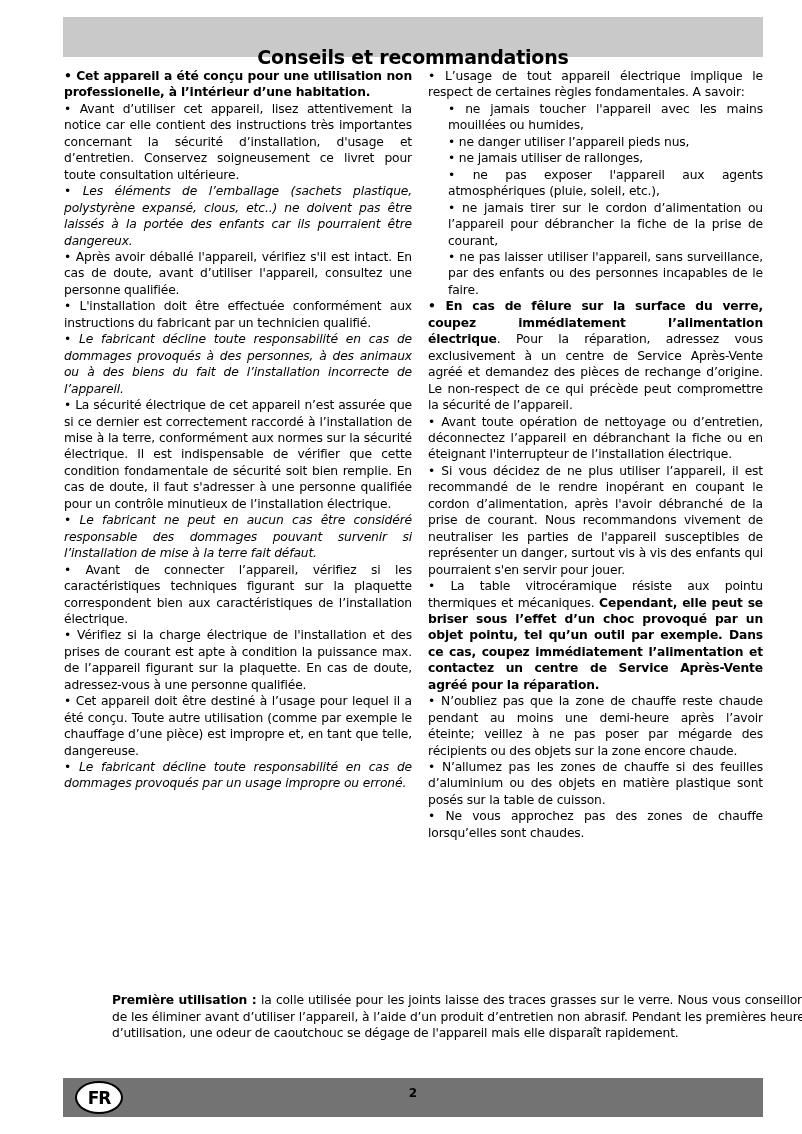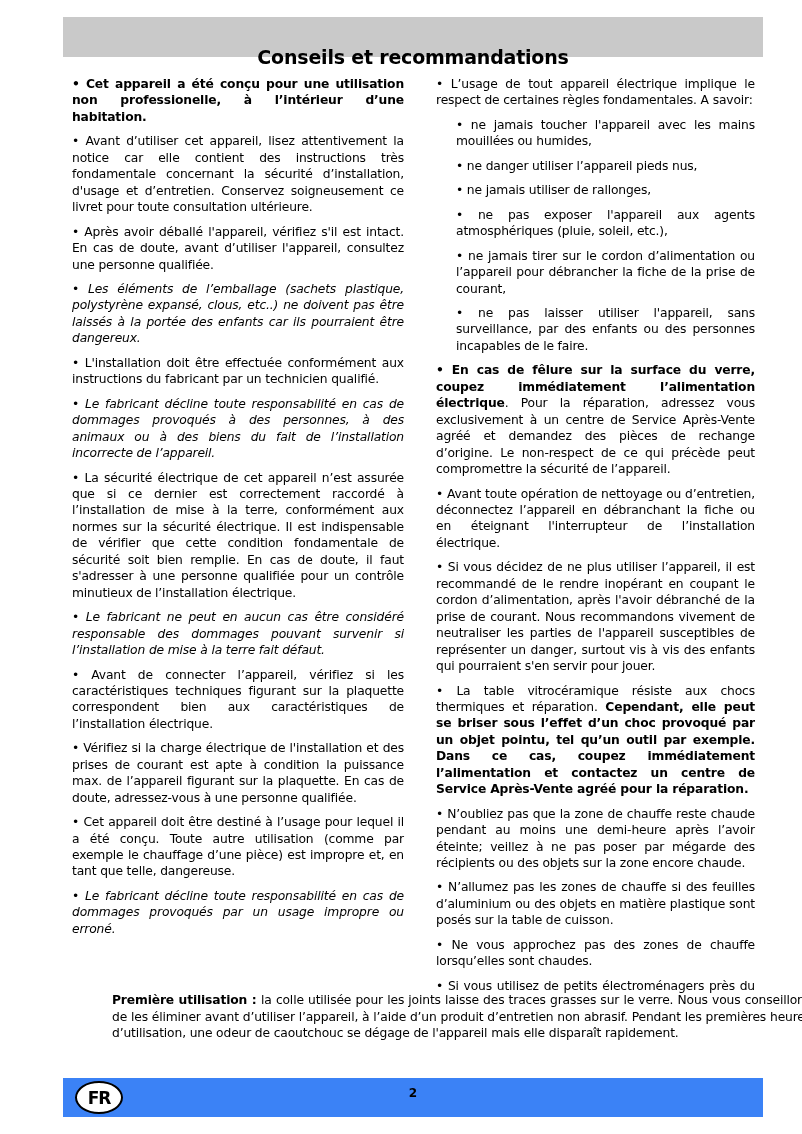--- a/index.html
+++ b/index.html
@@ -18,21 +18,21 @@
     position:absolute;left:64px;top:68px;width:699px;height:925px;
     display:flex;gap:16px;overflow:hidden;
   }
   .column{
     text-align:justify;
     font-size:12.3px;line-height:16.45px;
     letter-spacing:-0.15px;
   }
   .column.left{width:348px;}
   .column.right{width:335px;}
-  .column p{margin:8px;}
+  .column p{margin:0;}
   .indent{padding-left:20px;}
   .b{font-weight:bold;}
   .i{font-style:italic;}
   .first-use{
     position:absolute;left:64px;top:992px;width:699px;
     text-align:justify;font-size:12.3px;line-height:16.6px;letter-spacing:-0.15px;margin-left:48px;
   }
   .footer-bar{
     position:absolute;left:63px;top:1078px;width:700px;height:39px;
   }
@@ -50,49 +50,48 @@
 </head>
 <body style="background: rgb(255, 255, 255); color: rgb(0, 0, 0);">
 
 <div class="header-bar" style="background: rgb(201, 201, 201);">
   <span class="header-title">Conseils et recommandations</span>
 </div>
 
 <div class="content">
   <div class="column left">
       <p><span class="b">• Cet appareil a été conçu pour une utilisation non professionelle, à l’intérieur d’une habitation.</span></p>
-      <p><span>• Avant d’utiliser cet appareil, lisez attentivement la notice car elle contient des instructions très fondamentale concernant la sécurité d’installation, d'usage et d’entretien. Conservez soigneusement ce livret pour toute consultation ultérieure.</span></p>
+      <p><span>• Avant d’utiliser cet appareil, lisez attentivement la notice car elle contient des instructions très importantes concernant la sécurité d’installation, d'usage et d’entretien. Conservez soigneusement ce livret pour toute consultation ultérieure.</span></p>
+      <p><span class="i">• Les éléments de l’emballage (sachets plastique, polystyrène expansé, clous, etc..) ne doivent pas être laissés à la portée des enfants car ils pourraient être dangereux.</span></p>
       <p><span>• Après avoir déballé l'appareil, vérifiez s'il est intact. En cas de doute, avant d’utiliser l'appareil, consultez une personne qualifiée.</span></p>
-      <p><span class="i">• Les éléments de l’emballage (sachets plastique, polystyrène expansé, clous, etc..) ne doivent pas être laissés à la portée des enfants car ils pourraient être dangereux.</span></p>
       <p><span>• L'installation doit être effectuée conformément aux instructions du fabricant par un technicien qualifié.</span></p>
       <p><span class="i">• Le fabricant décline toute responsabilité en cas de dommages provoqués à des personnes, à des animaux ou à des biens du fait de l’installation incorrecte de l’appareil.</span></p>
       <p><span>• La sécurité électrique de cet appareil n’est assurée que si ce dernier est correctement raccordé à l’installation de mise à la terre, conformément aux normes sur la sécurité électrique. Il est indispensable de vérifier que cette condition fondamentale de sécurité soit bien remplie. En cas de doute, il faut s'adresser à une personne qualifiée pour un contrôle minutieux de l’installation électrique.</span></p>
       <p><span class="i">• Le fabricant ne peut en aucun cas être considéré responsable des dommages pouvant survenir si l’installation de mise à la terre fait défaut.</span></p>
       <p><span>• Avant de connecter l’appareil, vérifiez si les caractéristiques techniques figurant sur la plaquette correspondent bien aux caractéristiques de l’installation électrique.</span></p>
       <p><span>• Vérifiez si la charge électrique de l'installation et des prises de courant est apte à condition la puissance max. de l’appareil figurant sur la plaquette. En cas de doute, adressez-vous à une personne qualifiée.</span></p>
       <p><span>• Cet appareil doit être destiné à l’usage pour lequel il a été conçu. Toute autre utilisation (comme par exemple le chauffage d’une pièce) est impropre et, en tant que telle, dangereuse.</span></p>
       <p><span class="i">• Le fabricant décline toute responsabilité en cas de dommages provoqués par un usage impropre ou erroné.</span></p>
     </div>
   <div class="column right">
       <p><span>• L’usage de tout appareil électrique implique le respect de certaines règles fondamentales. A savoir:</span></p>
       <p class="indent"><span>• ne jamais toucher l'appareil avec les mains mouillées ou humides,</span></p>
       <p class="indent"><span>• ne danger utiliser l’appareil pieds nus,</span></p>
       <p class="indent"><span>• ne jamais utiliser de rallonges,</span></p>
       <p class="indent"><span>• ne pas exposer l'appareil aux agents atmosphériques (pluie, soleil, etc.),</span></p>
       <p class="indent"><span>• ne jamais tirer sur le cordon d’alimentation ou l’appareil pour débrancher la fiche de la prise de courant,</span></p>
       <p class="indent"><span>• ne pas laisser utiliser l'appareil, sans surveillance, par des enfants ou des personnes incapables de le faire.</span></p>
       <p><span class="b">• En cas de fêlure sur la surface du verre, coupez immédiatement l’alimentation électrique</span><span>. Pour la réparation, adressez vous exclusivement à un centre de Service Après-Vente agréé et demandez des pièces de rechange d’origine. Le non-respect de ce qui précède peut compromettre la sécurité de l’appareil.</span></p>
       <p><span>• Avant toute opération de nettoyage ou d’entretien, déconnectez l’appareil en débranchant la fiche ou en éteignant l'interrupteur de l’installation électrique.</span></p>
       <p><span>• Si vous décidez de ne plus utiliser l’appareil, il est recommandé de le rendre inopérant en coupant le cordon d’alimentation, après l'avoir débranché de la prise de courant. Nous recommandons vivement de neutraliser les parties de l'appareil susceptibles de représenter un danger, surtout vis à vis des enfants qui pourraient s'en servir pour jouer.</span></p>
-      <p><span>• La table vitrocéramique résiste aux chocs thermiques et réparation. </span><span class="b">Cependant, elle peut se briser sous l’effet d’un choc provoqué par un objet pointu, tel qu’un outil par exemple. Dans ce cas, coupez immédiatement l’alimentation et contactez un centre de Service Après-Vente agréé pour la réparation.</span></p>
+      <p><span>• La table vitrocéramique résiste aux pointu thermiques et mécaniques. </span><span class="b">Cependant, elle peut se briser sous l’effet d’un choc provoqué par un objet pointu, tel qu’un outil par exemple. Dans ce cas, coupez immédiatement l’alimentation et contactez un centre de Service Après-Vente agréé pour la réparation.</span></p>
       <p><span>• N’oubliez pas que la zone de chauffe reste chaude pendant au moins une demi-heure après l’avoir éteinte; veillez à ne pas poser par mégarde des récipients ou des objets sur la zone encore chaude.</span></p>
       <p><span>• N’allumez pas les zones de chauffe si des feuilles d’aluminium ou des objets en matière plastique sont posés sur la table de cuisson.</span></p>
       <p><span>• Ne vous approchez pas des zones de chauffe lorsqu’elles sont chaudes.</span></p>
-      <p><span>• Si vous utilisez de petits électroménagers près du plan de cuisson, veillez à ce que le cordon d’alimentation ne touche les parties chaudes.</span></p>
     </div>
 </div>
 
 <div class="first-use"><span class="b">Première utilisation : </span><span>la colle utilisée pour les joints laisse des traces grasses sur le verre. Nous vous conseillons de les éliminer avant d’utiliser l’appareil, à l’aide d’un produit d’entretien non abrasif. Pendant les premières heures d’utilisation, une odeur de caoutchouc se dégage de l'appareil mais elle disparaît rapidement.</span></div>
 
-<div class="footer-bar" style="background: #3b82f6;">
+<div class="footer-bar" style="background: #737373;">
   <span class="fr-badge">FR</span>
   <span class="page-num">2</span>
 </div>
 
 </body></html>

